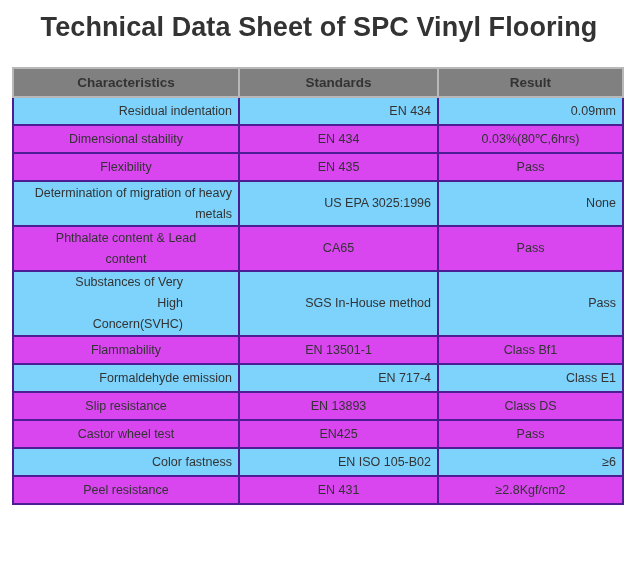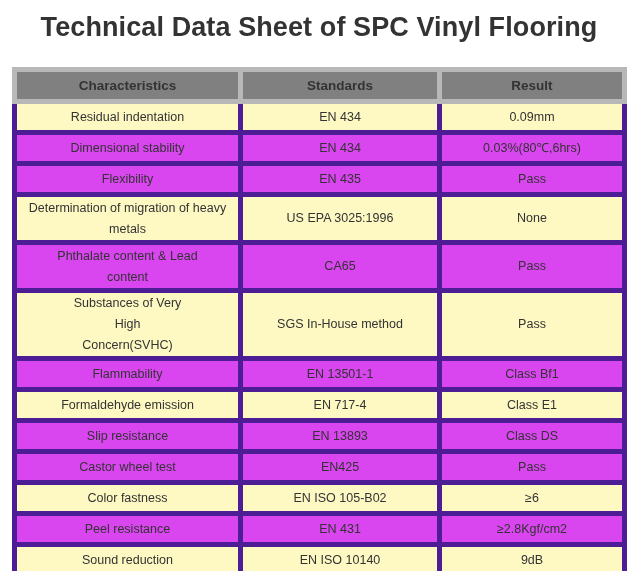--- a/index.html
+++ b/index.html
@@ -30,39 +30,39 @@
     table.spec {
       position: absolute;
       top: 67px;
       left: 12px;
       width: 610px;
       border-collapse: collapse;
       table-layout: fixed;
       font-size: 12.5px;
     }
     table.spec th, table.spec td {
-      border: 5px solid #4c1d95;
+      border: 2px solid #4c1d95;
       text-align: center;
       vertical-align: middle;
       padding: 0 6px;
       line-height: 21px;
     }
     table.spec th {
       background: #808080;
       color: #333333;
       font-weight: bold;
       font-size: 13.5px;
       height: 27px;
       border-color: #b8b8b8;
     }
     table.spec td {
       color: #333333;
       height: 26px;
     }
-    table.spec tr.odd td { background: #fef9c3; }
+    table.spec tr.odd td { background: #7dd3fc; text-align: right; }
     table.spec tr.even td { background: #d946ef; }
     table.spec tr.tall td { height: 43px; }
     col.c1 { width: 226px; }
     col.c2 { width: 199px; }
     col.c3 { width: 185px; }
   </style>
 </head>
 <body>
 
 <div class="title">Technical Data Sheet of SPC Vinyl Flooring</div>
@@ -134,19 +134,14 @@
     <tr class="odd">
       <td>Color fastness</td>
       <td>EN ISO 105-B02</td>
       <td>≥6</td>
     </tr>
     <tr class="even">
       <td>Peel resistance</td>
       <td>EN 431</td>
       <td>≥2.8Kgf/cm2</td>
     </tr>
-    <tr class="odd">
-      <td>Sound reduction</td>
-      <td>EN ISO 10140</td>
-      <td>9dB</td>
-    </tr>
   </tbody>
 </table>
 
 </body></html>

